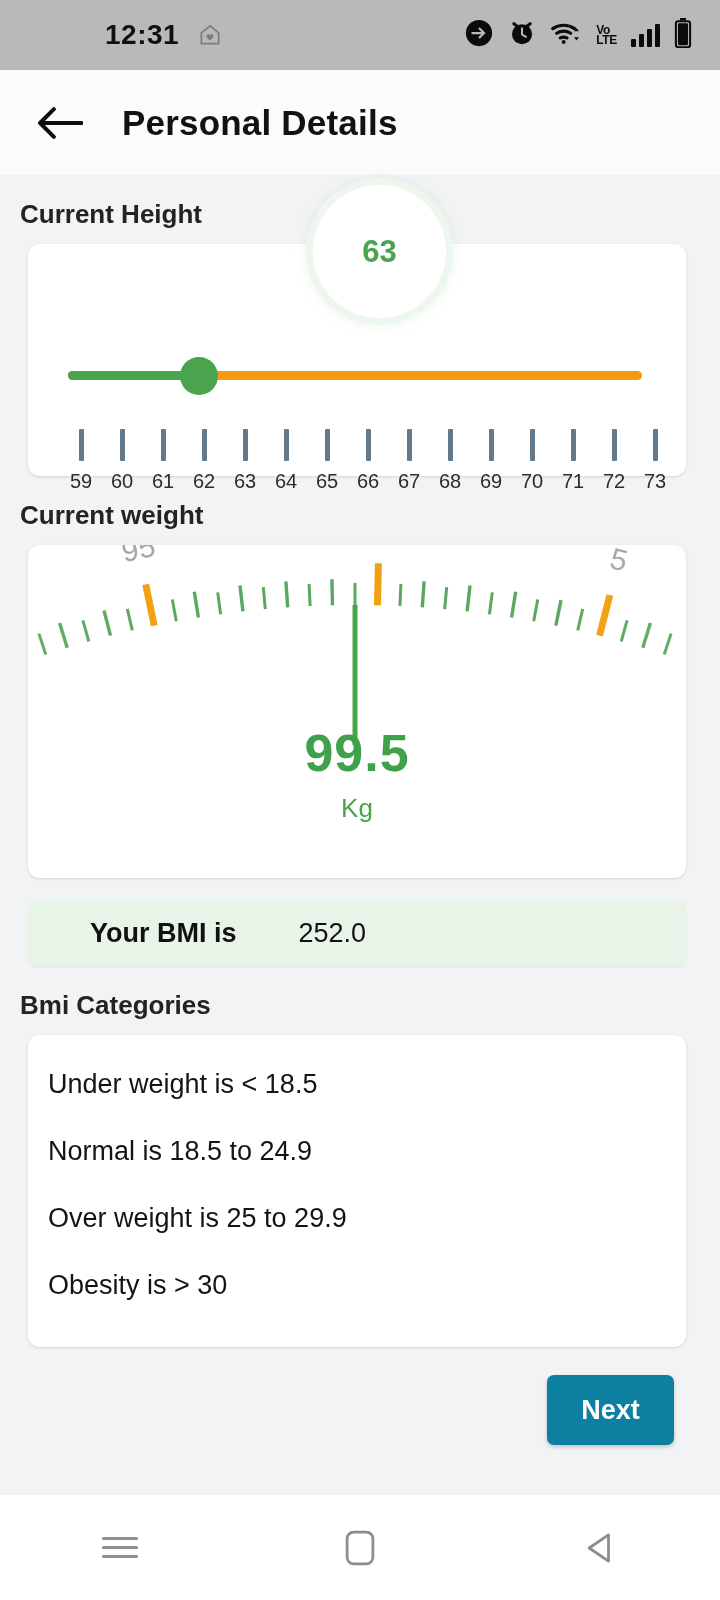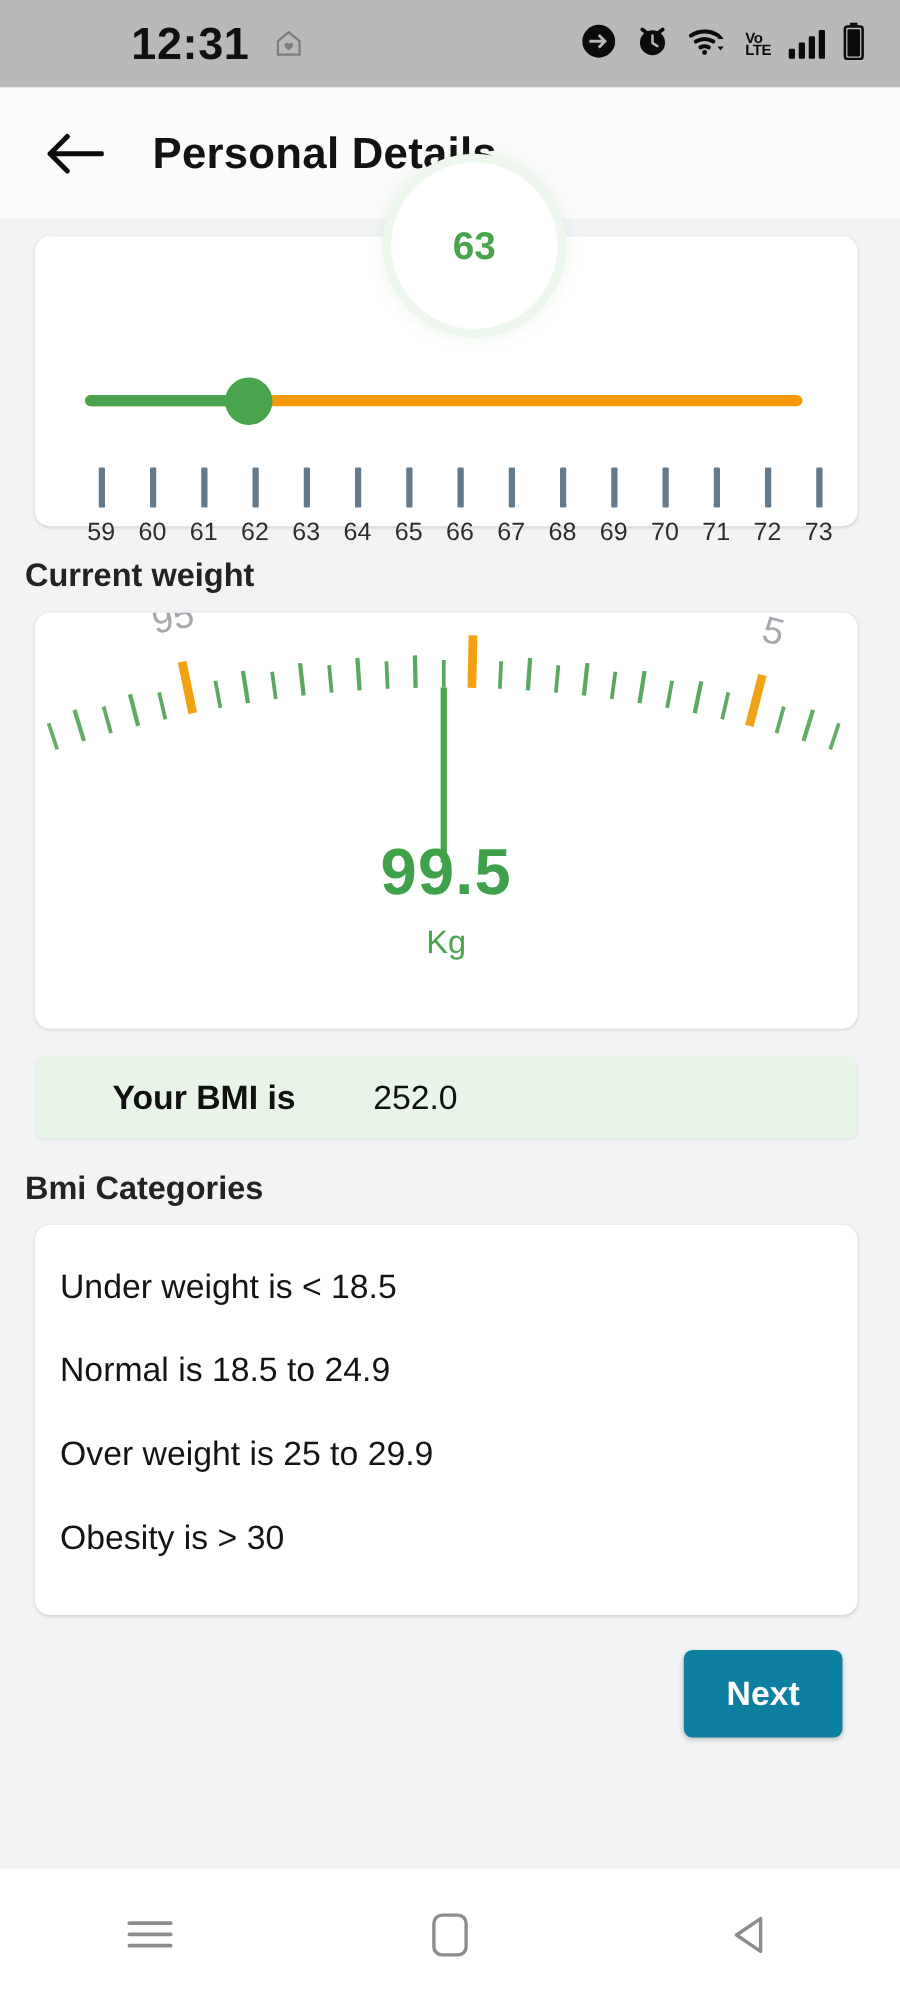--- a/index.html
+++ b/index.html
@@ -10,21 +10,21 @@
     overflow:hidden;
   }
   #screen { position:relative; width:720px; height:1600px; background:#f2f3f5; }
 
   
   .statusbar{
     position:absolute; left:0; top:0; width:720px; height:70px;
     background:#b9b9b9; display:flex; align-items:center;
   }
   .sb-time{
-    font-size:36px; font-weight:700; color:#101010;
+    font-size:28px; font-weight:700; color:#101010;
     margin-left:105px; letter-spacing:.5px;
   }
   .sb-home{ margin-left:18px; display:flex; align-items:center; }
   .sb-right{
     margin-left:auto; margin-right:28px;
     display:flex; align-items:center; gap:14px;
   }
   .volte{
     font-size:12px; font-weight:800; line-height:10px; color:#0b0b0b;
     letter-spacing:-.3px;
@@ -193,20 +193,21 @@
     <div class="back-btn">
       <svg width="46" height="36" viewBox="0 0 30 22">
         <path d="M29 11 H2 M11 2 L2 11 L11 20" stroke="#0d0d0d" stroke-width="2.6" fill="none" stroke-linecap="round" stroke-linejoin="round"></path>
       </svg>
     </div>
     <div class="appbar-title">Personal Details</div>
   </div>
 
   <div class="content">
 
+    <div class="section-label">Current Height</div>
 
     <div class="card height-card">
       <div class="bubble">
         <span>63</span>
       </div>
 
       <div class="slider-wrap">
         <div class="track"></div>
         <div class="track-fill" id="sliderFill" style="width: 131px;"></div>
         <div class="thumb" id="sliderThumb" style="left: 131px;"></div>

